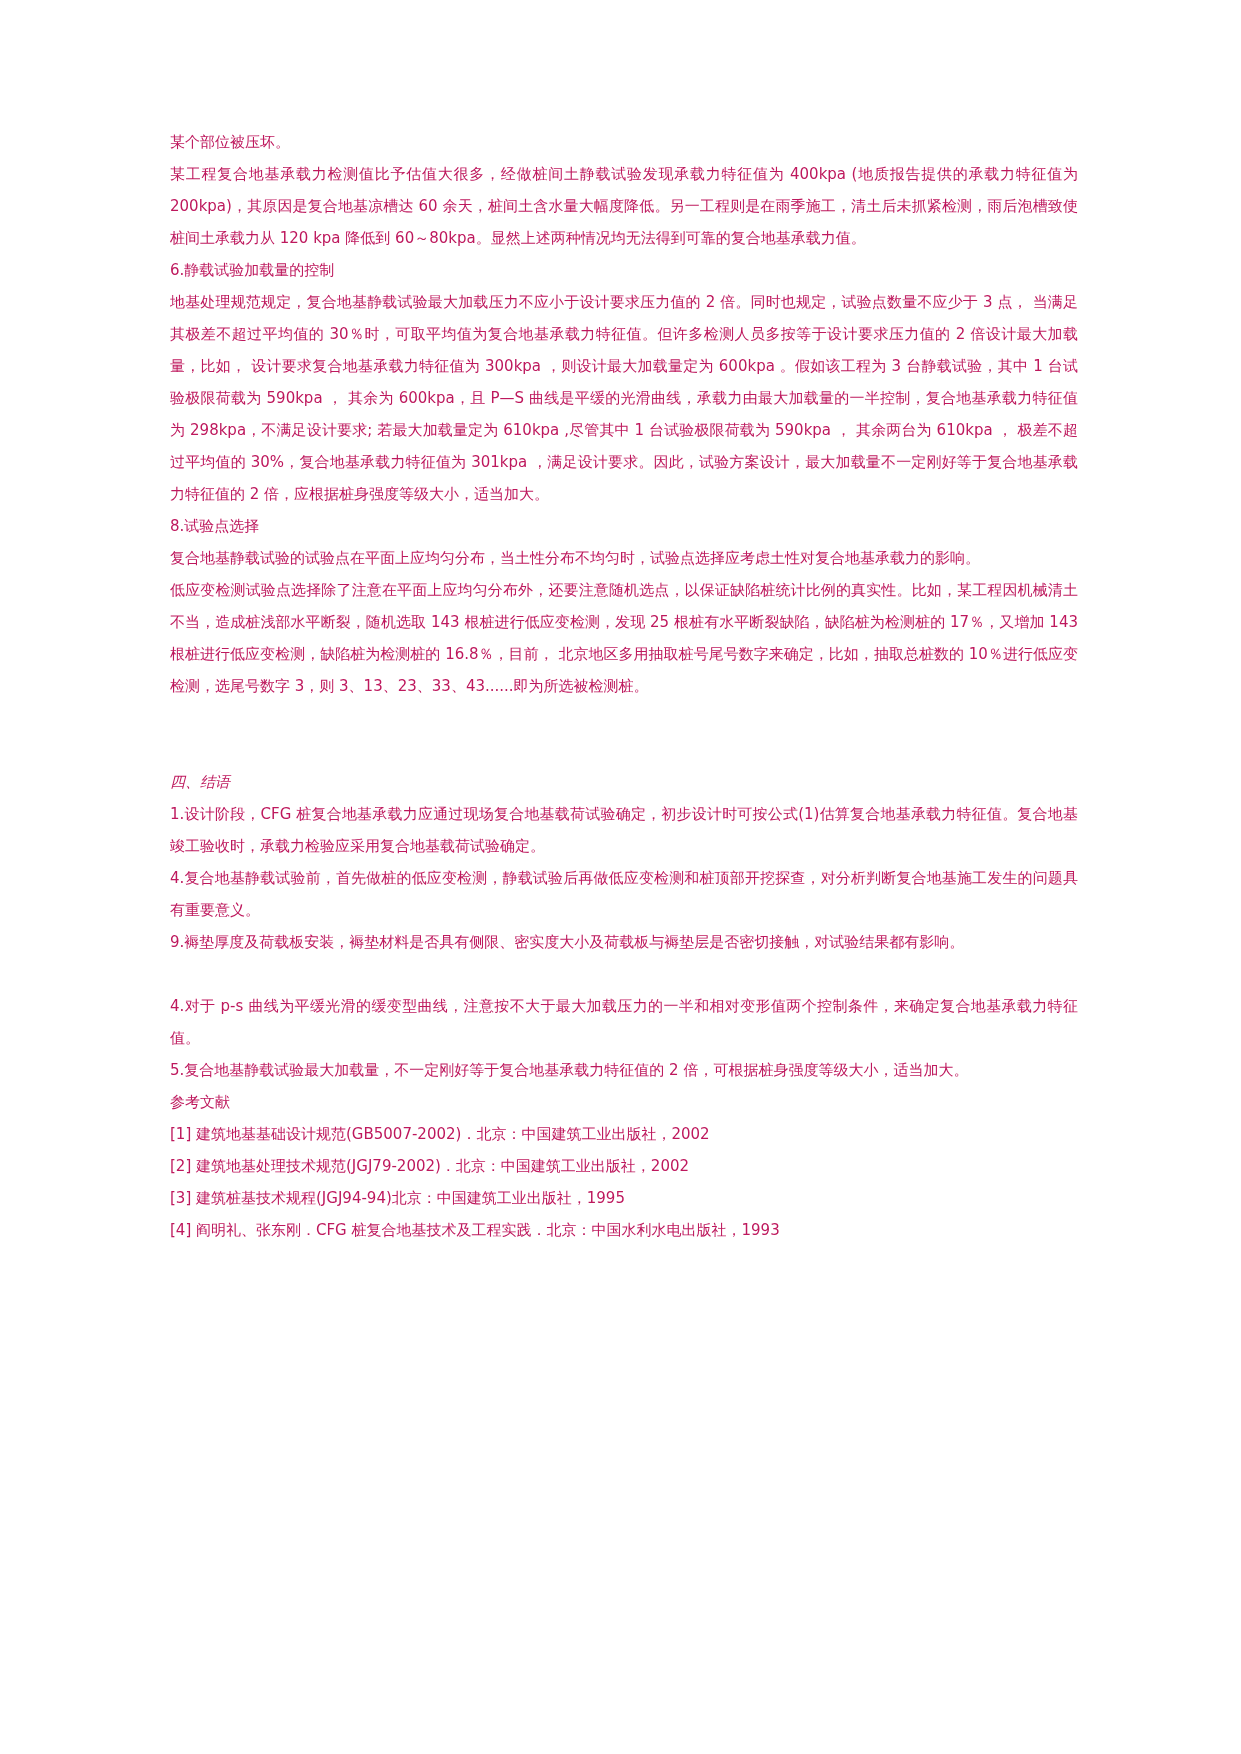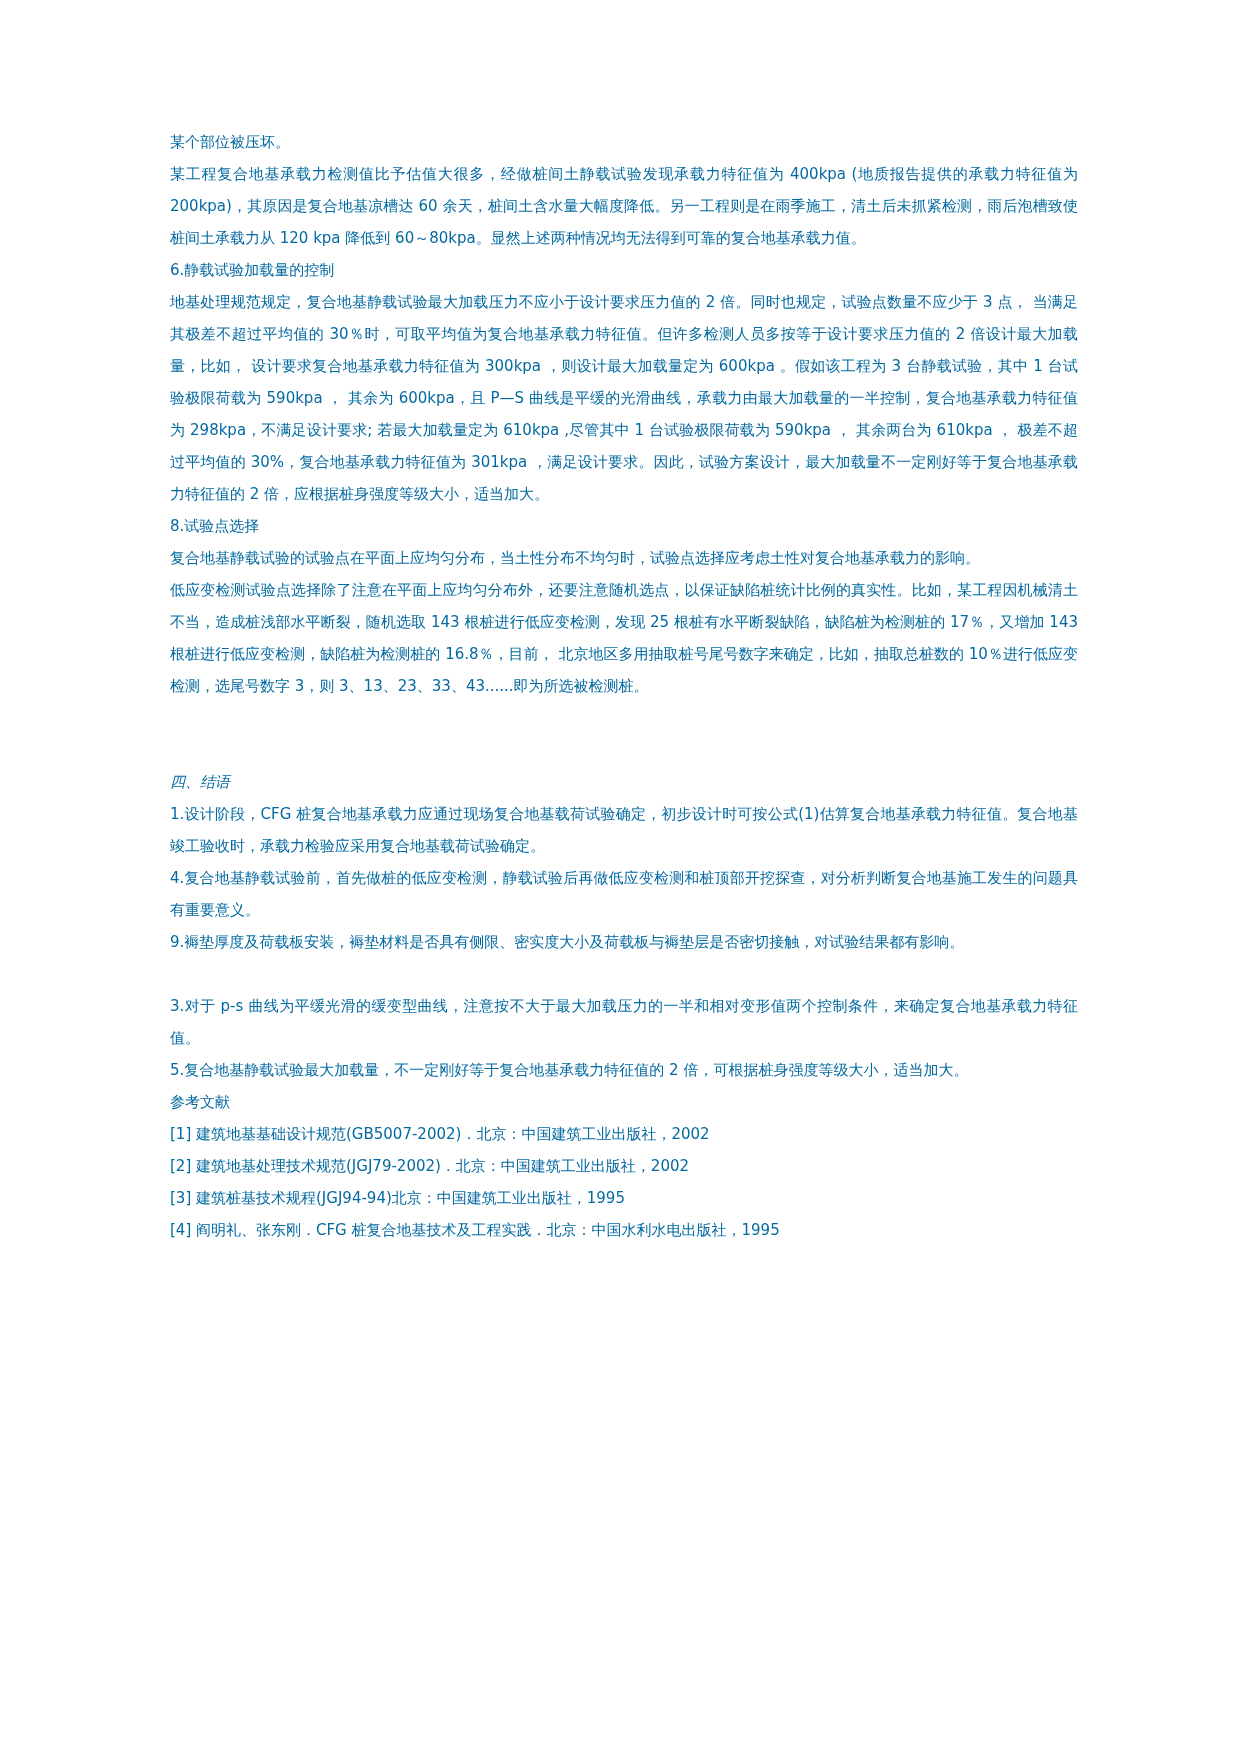--- a/index.html
+++ b/index.html
@@ -28,33 +28,33 @@
   }
   .doc p.para {
     margin: 0;
     word-break: break-word;
   }
 </style>
 </head>
 <body>
 
 <div class="page">
-  <div class="doc" id="doc-body" style="color: #0369a1;">
+  <div class="doc" id="doc-body" style="color: #be185d;">
       <p class="para">某个部位被压坏。</p>
       <p class="para">某工程复合地基承载力检测值比予估值大很多，经做桩间土静载试验发现承载力特征值为 400kpa (地质报告提供的承载力特征值为 200kpa)，其原因是复合地基凉槽达 60 余天，桩间土含水量大幅度降低。另一工程则是在雨季施工，清土后未抓紧检测，雨后泡槽致使桩间土承载力从 120 kpa 降低到 60～80kpa。显然上述两种情况均无法得到可靠的复合地基承载力值。</p>
       <p class="para">6.静载试验加载量的控制</p>
       <p class="para">地基处理规范规定，复合地基静载试验最大加载压力不应小于设计要求压力值的 2 倍。同时也规定，试验点数量不应少于 3 点， 当满足其极差不超过平均值的 30％时，可取平均值为复合地基承载力特征值。但许多检测人员多按等于设计要求压力值的 2 倍设计最大加载量，比如， 设计要求复合地基承载力特征值为 300kpa ，则设计最大加载量定为 600kpa 。假如该工程为 3 台静载试验，其中 1 台试验极限荷载为 590kpa ， 其余为 600kpa，且 P—S 曲线是平缓的光滑曲线，承载力由最大加载量的一半控制，复合地基承载力特征值为 298kpa，不满足设计要求; 若最大加载量定为 610kpa ,尽管其中 1 台试验极限荷载为 590kpa ， 其余两台为 610kpa ， 极差不超过平均值的 30%，复合地基承载力特征值为 301kpa ，满足设计要求。因此，试验方案设计，最大加载量不一定刚好等于复合地基承载力特征值的 2 倍，应根据桩身强度等级大小，适当加大。</p>
       <p class="para">8.试验点选择</p>
       <p class="para">复合地基静载试验的试验点在平面上应均匀分布，当土性分布不均匀时，试验点选择应考虑土性对复合地基承载力的影响。</p>
       <p class="para">低应变检测试验点选择除了注意在平面上应均匀分布外，还要注意随机选点，以保证缺陷桩统计比例的真实性。比如，某工程因机械清土不当，造成桩浅部水平断裂，随机选取 143 根桩进行低应变检测，发现 25 根桩有水平断裂缺陷，缺陷桩为检测桩的 17％，又增加 143 根桩进行低应变检测，缺陷桩为检测桩的 16.8％，目前， 北京地区多用抽取桩号尾号数字来确定，比如，抽取总桩数的 10％进行低应变检测，选尾号数字 3，则 3、13、23、33、43......即为所选被检测桩。</p>
       <p class="para" style="margin-top: 64px; font-style: italic;">四、结语</p>
       <p class="para">1.设计阶段，CFG 桩复合地基承载力应通过现场复合地基载荷试验确定，初步设计时可按公式(1)估算复合地基承载力特征值。复合地基竣工验收时，承载力检验应采用复合地基载荷试验确定。</p>
       <p class="para">4.复合地基静载试验前，首先做桩的低应变检测，静载试验后再做低应变检测和桩顶部开挖探查，对分析判断复合地基施工发生的问题具有重要意义。</p>
       <p class="para">9.褥垫厚度及荷载板安装，褥垫材料是否具有侧限、密实度大小及荷载板与褥垫层是否密切接触，对试验结果都有影响。</p>
-      <p class="para" style="margin-top: 32px;">3.对于 p-s 曲线为平缓光滑的缓变型曲线，注意按不大于最大加载压力的一半和相对变形值两个控制条件，来确定复合地基承载力特征值。</p>
+      <p class="para" style="margin-top: 32px;">4.对于 p-s 曲线为平缓光滑的缓变型曲线，注意按不大于最大加载压力的一半和相对变形值两个控制条件，来确定复合地基承载力特征值。</p>
       <p class="para">5.复合地基静载试验最大加载量，不一定刚好等于复合地基承载力特征值的 2 倍，可根据桩身强度等级大小，适当加大。</p>
       <p class="para" style="">参考文献</p>
       <p class="para">[1]  建筑地基基础设计规范(GB5007-2002)．北京：中国建筑工业出版社，2002</p>
       <p class="para">[2]  建筑地基处理技术规范(JGJ79-2002)．北京：中国建筑工业出版社，2002</p>
       <p class="para">[3]  建筑桩基技术规程(JGJ94-94)北京：中国建筑工业出版社，1995</p>
-      <p class="para">[4]  阎明礼、张东刚．CFG 桩复合地基技术及工程实践．北京：中国水利水电出版社，1995</p>
+      <p class="para">[4]  阎明礼、张东刚．CFG 桩复合地基技术及工程实践．北京：中国水利水电出版社，1993</p>
     </div>
 </div>
 
 </body></html>

